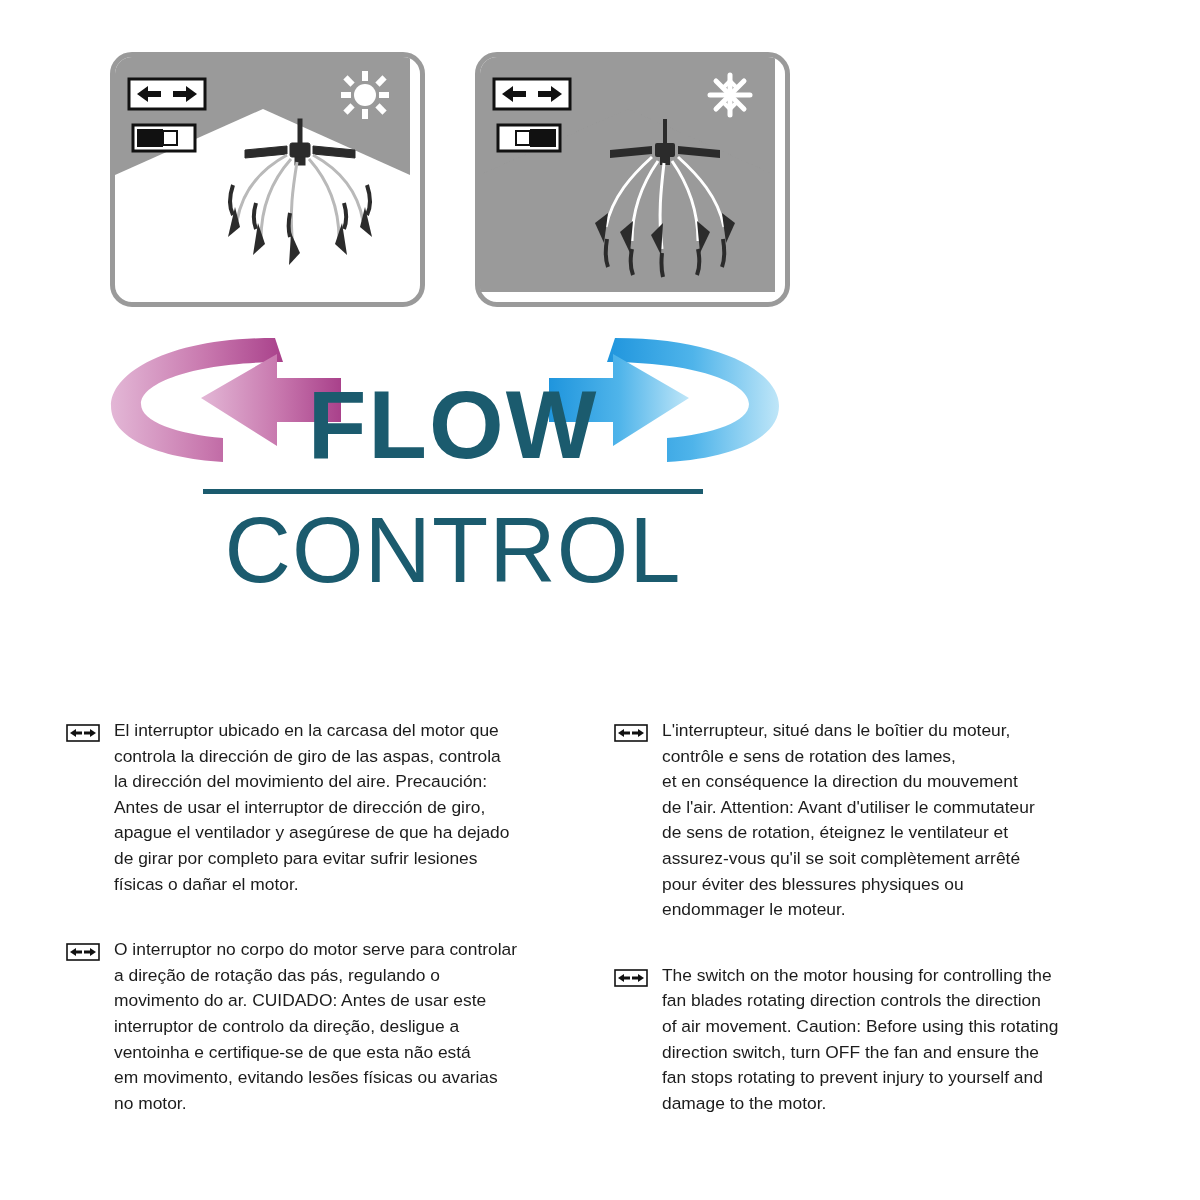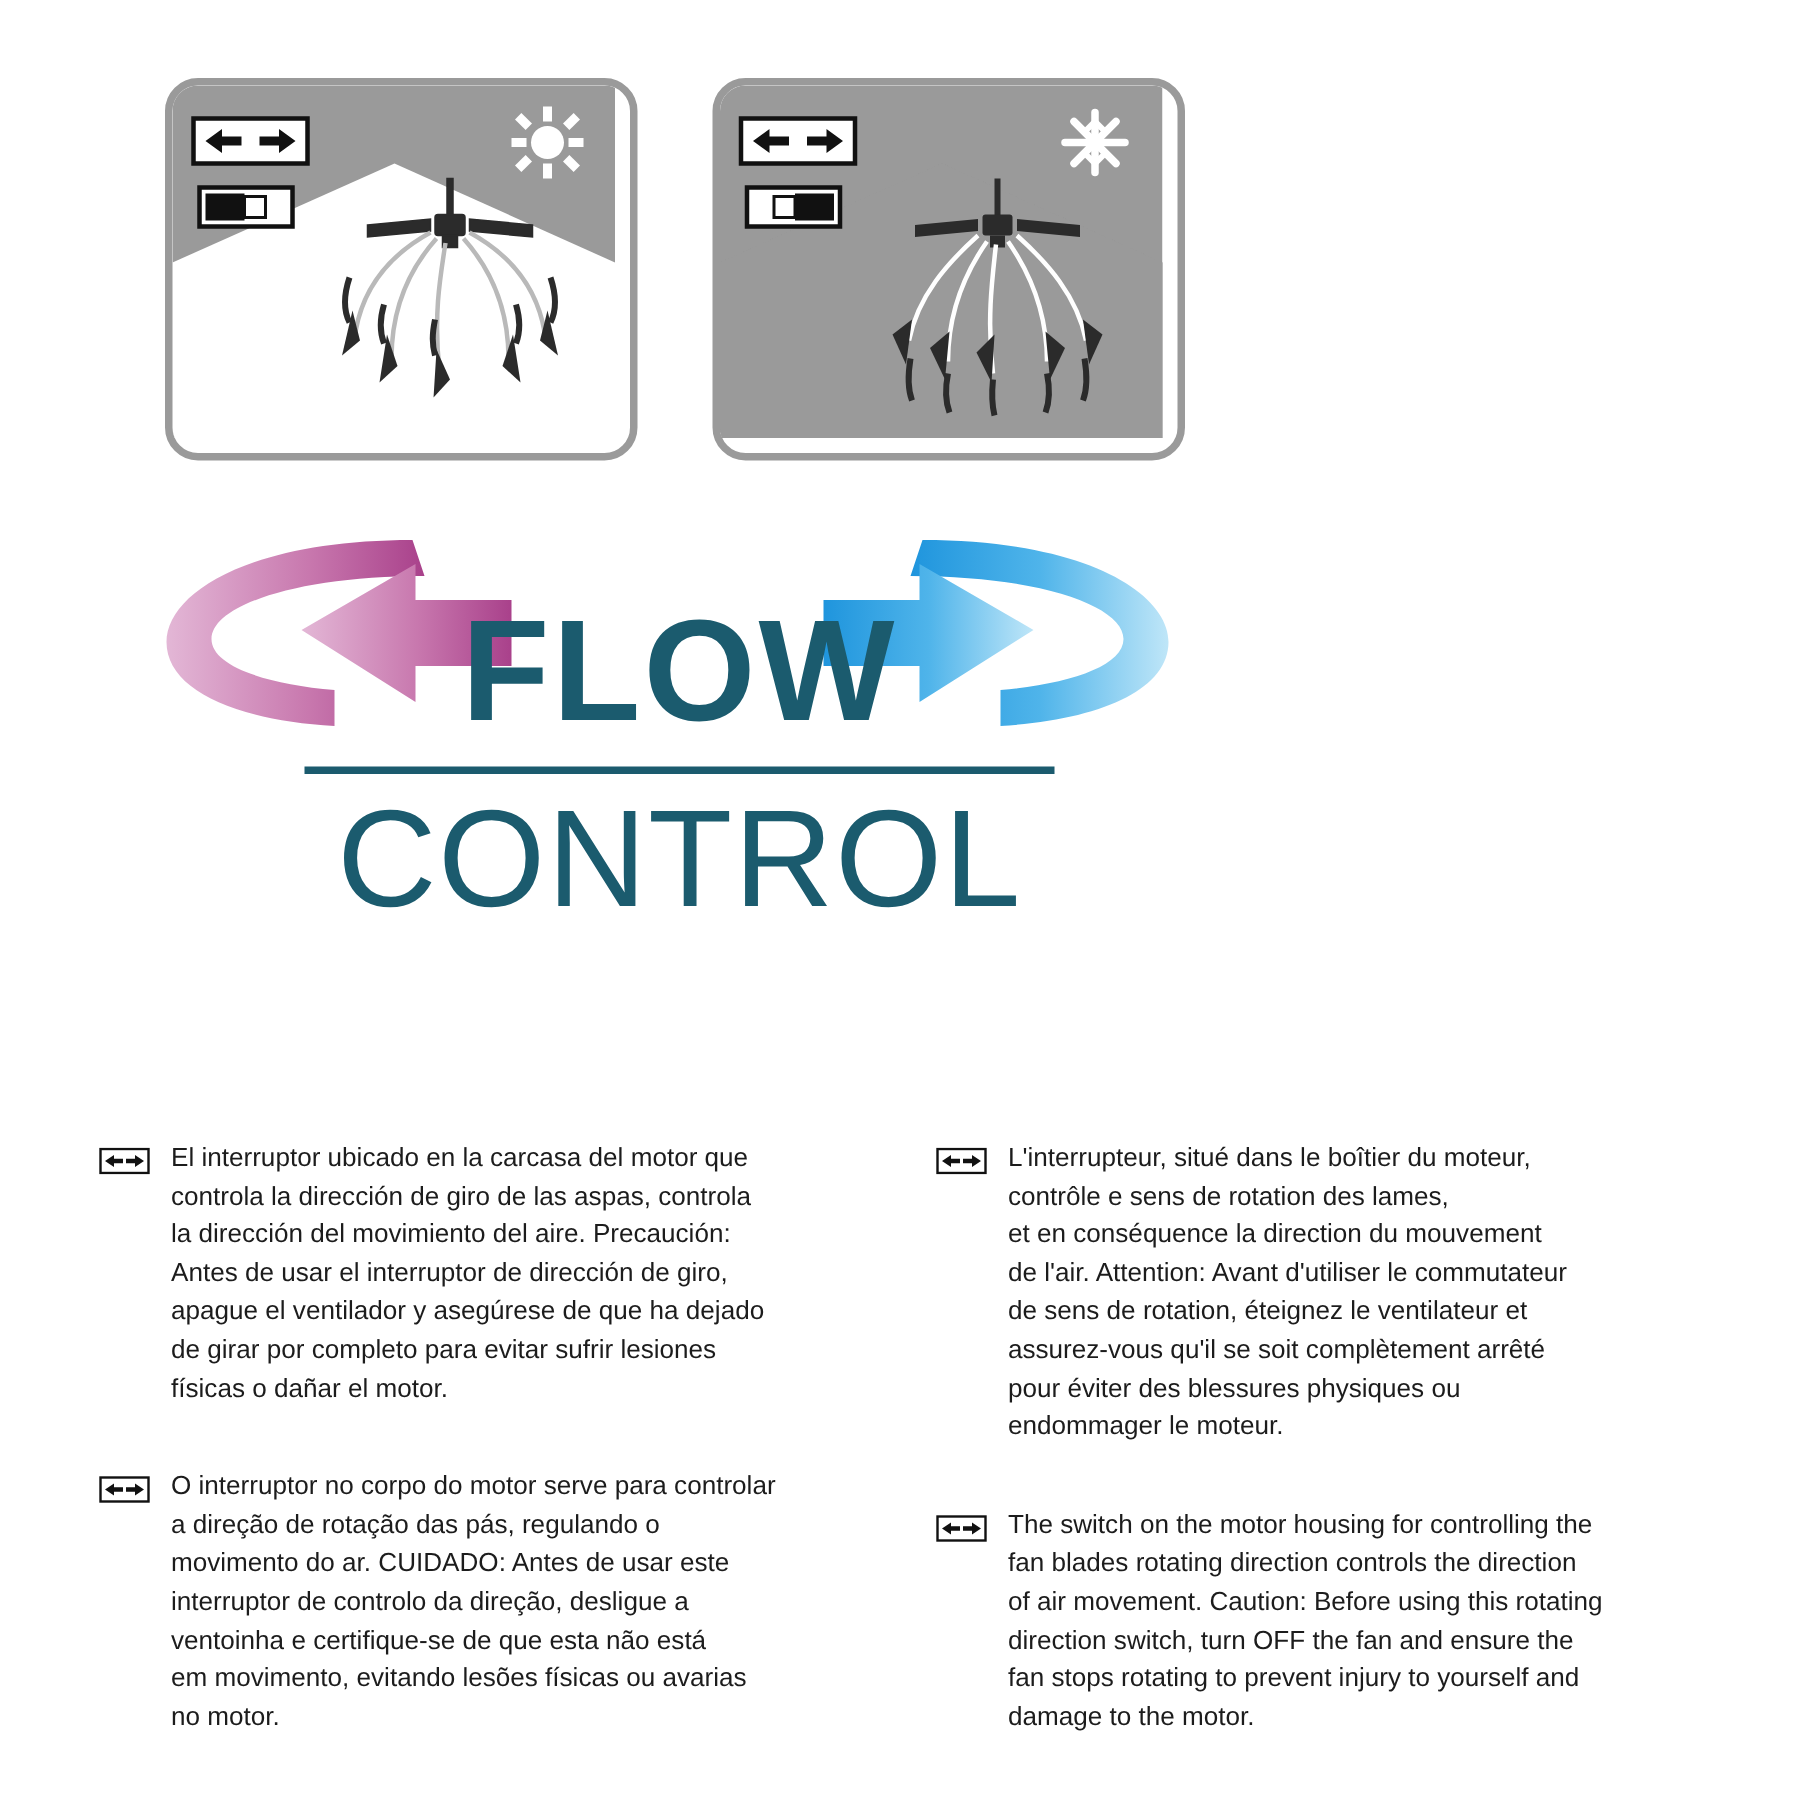--- a/index.html
+++ b/index.html
@@ -31,37 +31,36 @@
     border-radius: 22px;
     background: #ffffff;
     position: relative;
     overflow: hidden;
   }
   .panel svg { display: block; }
 
   
   .logo {
     position: absolute;
-    top: 348px;
+    top: 326px;
     left: 105px;
     width: 700px;
     height: 290px;
   }
   .logo svg { display:block; }
 
   
   .text-grid {
     position: absolute;
     top: 718px;
     left: 66px;
     width: 1080px;
     display: grid;
     grid-template-columns: 540px 540px;
-    column-gap: 18px;
-    margin-top: 41px;
+    column-gap: 8px;
   }
   .col { display: block; }
   .para {
     display: flex;
     align-items: flex-start;
     margin-bottom: 40px;
   }
   .para .bullet {
     flex: 0 0 auto;
     margin-top: 6px;

